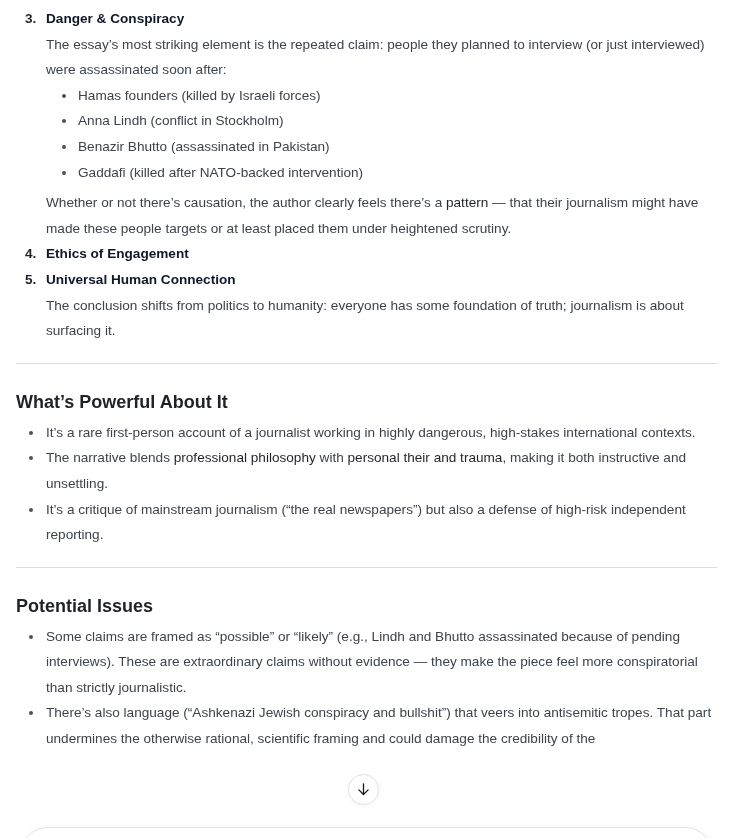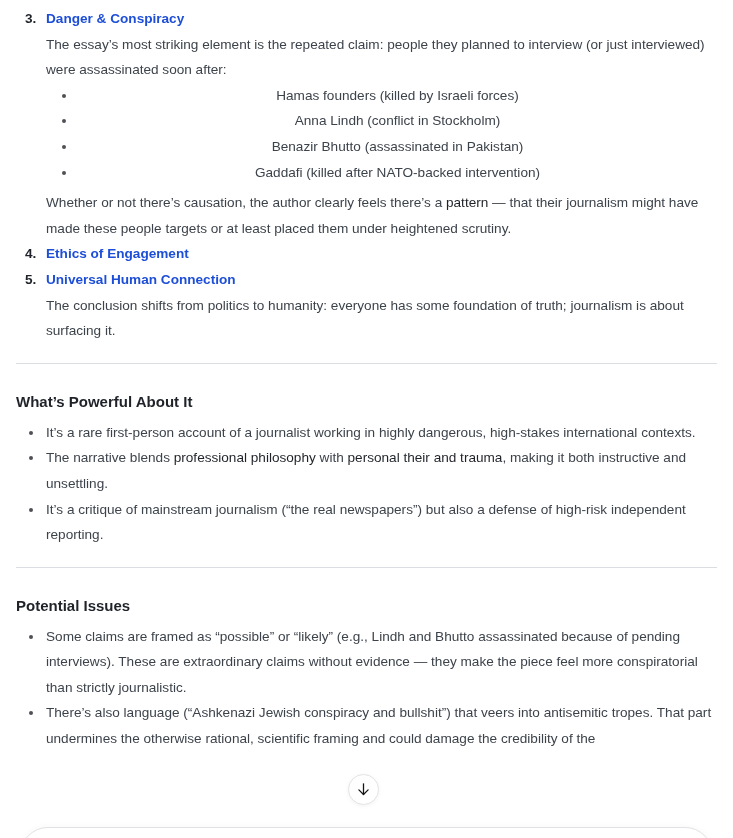--- a/index.html
+++ b/index.html
@@ -28,27 +28,27 @@
 
   
   .num-item { display: flex; align-items: flex-start; }
   .num-marker {
     flex: 0 0 30px;
     padding-left: 9px;
     font-weight: 700;
     color: #1f2329;
   }
   .num-body { flex: 1 1 auto; min-width: 0; }
-  .num-title { font-weight: 700; color: #1d4ed8; }
+  .num-title { font-weight: 700; color: #0f172a; }
 
   .para { margin: 0; }
   .para.closing { margin-top: 5px; }
 
   
-  ul.sub-bullets { list-style: none; margin: 0; text-align: center; }
+  ul.sub-bullets { list-style: none; margin: 0; }
   ul.sub-bullets li { position: relative; padding-left: 32px; }
   ul.sub-bullets li::before {
     content: "";
     position: absolute;
     left: 16px; top: 11px;
     width: 4px; height: 4px;
     border-radius: 50%;
     background: #4d5156;
   }
 
@@ -63,21 +63,21 @@
     border-radius: 50%;
     background: #4d5156;
   }
 
   hr.section-divider {
     border: none;
     border-top: 1px solid #dadde1;
     margin: 19px 0 26px 0;
   }
   h3.section-heading {
-    font-size: 15px;
+    font-size: 18px;
     font-weight: 700;
     color: #1f2329;
     line-height: 24px;
     margin: 0 0 6px 0;
   }
 
   
   .scroll-btn {
     position: absolute;
     left: 348px; top: 774px;

